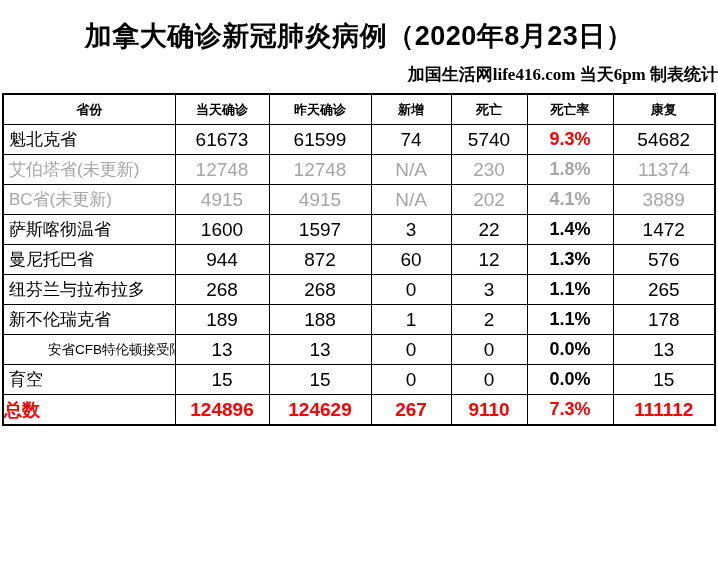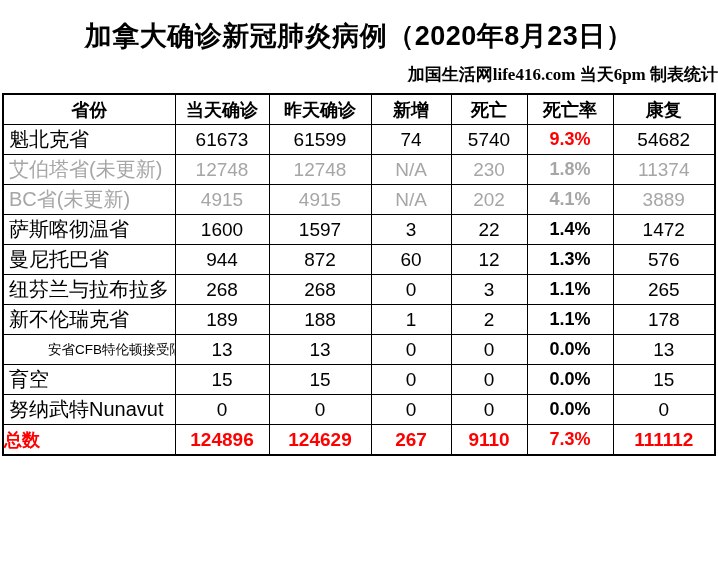--- a/index.html
+++ b/index.html
@@ -18,29 +18,29 @@
   }
   table.stats{
     border-collapse:collapse;table-layout:fixed;
     width:712px;margin:7px auto 0 auto;
     border:2px solid #000;
   }
   .stats th,.stats td{
     border:1px solid #000;height:29px;padding:0;
     overflow:hidden;white-space:nowrap;vertical-align:middle;
   }
-  .stats th{font-size:18px;font-weight:bold;text-align:center;}
+  .stats th{font-size:13px;font-weight:bold;text-align:center;}
   col.c-prov{width:172px;}
   col.c-today{width:94px;}
   col.c-yest{width:102px;}
   col.c-new{width:80px;}
   col.c-death{width:76px;}
   col.c-rate{width:86px;}
   col.c-rec{width:102px;}
-  td.name{font-size:20px;text-align:left;padding-left:5px;}
+  td.name{font-size:17px;text-align:left;padding-left:5px;}
   td.name.small{font-size:13.5px;padding-left:44px;}
   td.num{font-size:19px;text-align:center;}
   td.rate{font-size:18px;text-align:center;}
   .rate-bold{font-weight:bold;}
   .rate-red{font-weight:bold;color:var(--red,#ff0000);}
   tr.grey td{color:var(--grey,#a6a6a6);margin-top:24px;}
   tr.total-row td{color:var(--red,#ff0000);font-weight:bold;}
   td.total-label{font-size:18px;text-align:left;padding-right:8px;}
 </style>
 </head>
@@ -145,29 +145,20 @@
     </tr>
     <tr>
       <td class="name">育空</td>
       <td class="num">15</td>
       <td class="num">15</td>
       <td class="num">0</td>
       <td class="num">0</td>
       <td class="rate rate-bold">0.0%</td>
       <td class="num">15</td>
     </tr>
-    <tr>
-      <td class="name">努纳武特Nunavut</td>
-      <td class="num">0</td>
-      <td class="num">0</td>
-      <td class="num">0</td>
-      <td class="num">0</td>
-      <td class="rate rate-bold">0.0%</td>
-      <td class="num">0</td>
-    </tr>
     <tr class="total-row">
       <td class="total-label">总数</td>
       <td class="num">124896</td>
       <td class="num">124629</td>
       <td class="num">267</td>
       <td class="num">9110</td>
       <td class="rate">7.3%</td>
       <td class="num">111112</td>
     </tr>
   </tbody>

